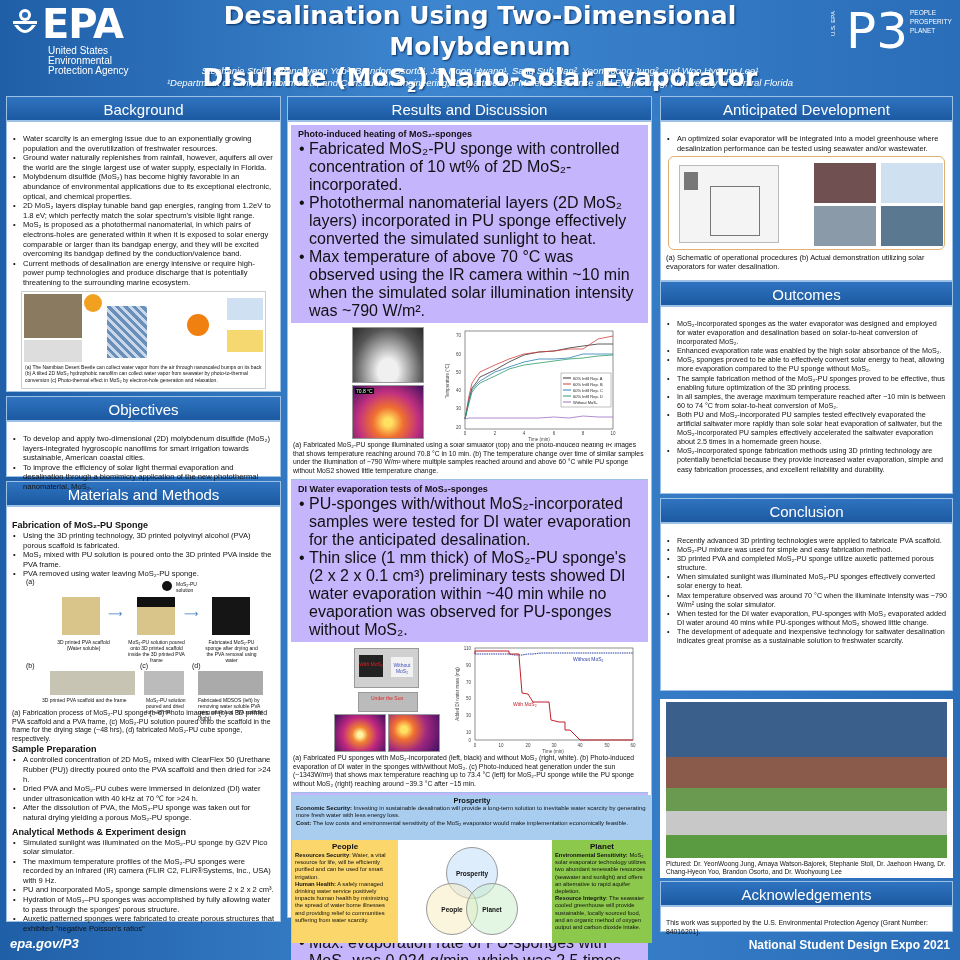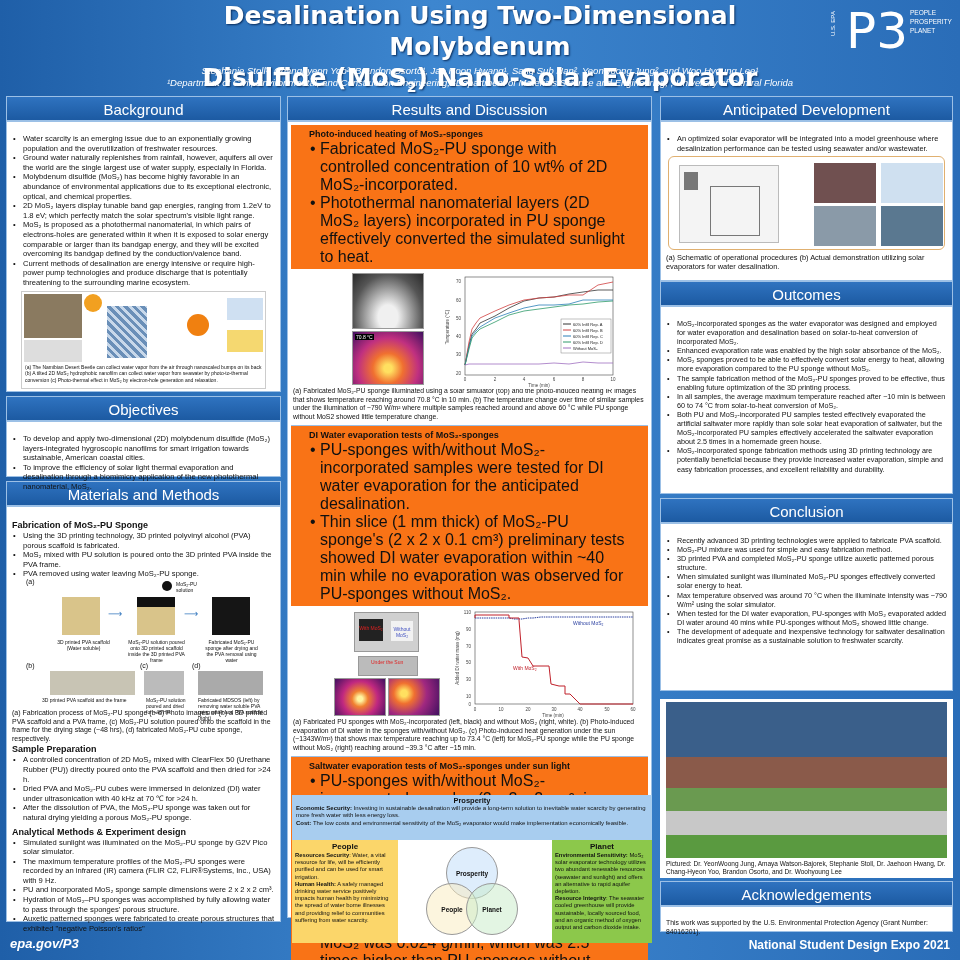--- a/index.html
+++ b/index.html
@@ -20,39 +20,55 @@
 .p3-words{position:absolute;left:78px;top:6px;font-size:6.5px;line-height:9px;}
 .col{position:absolute;top:96px;border-radius:29px;}
 .sec-head{background:linear-gradient(#2f73c0,#1c5aa2);color:#fff;text-align:center;font-size:15px;height:25px;line-height:25px;border:1px solid #9cc0e6;}
 .sec-body{background:#fff;border:1px solid #9cc0e6;padding:12px 5px;font-size:7.6px;line-height:9.6px;}
 ul{list-style:none;}
 li{position:relative;padding-left:11px;}
 li::before{content:"\2022";position:absolute;left:1px;top:0;}
 .subhead{font-weight:bold;font-size:9px;line-height:12px;}
 .fig{background:#eee;border:1px solid #ccc;margin:3px auto;position:relative;}
 .caption{font-size:6.8px;line-height:8.6px;}
-.bluebox{background:#f97316;padding:3px 18px;}
+.bluebox{background:#c4b5fd;padding:3px 7px;}
 .res-body{background:#fff;border:1px solid #9cc0e6;}
 .chartbox{position:absolute;background:#fff;}
 .photo{position:absolute;border:1px solid #999;}
 .footer-left{position:absolute;left:10px;top:936px;color:#fff;font-size:13px;font-style:italic;font-weight:bold;}
 .footer-right{position:absolute;right:10px;top:938px;color:#fff;font-size:12px;font-weight:bold;}
 .ppp{position:absolute;left:292px;top:795px;width:360px;height:148px;background:#fff;}
 .ppp-top{background:#a8cdef;padding:2px 4px;font-size:6px;line-height:7.6px;height:45px;}
 .ppp-top .h{text-align:center;font-weight:bold;font-size:7.5px;}
 .ppp-people{position:absolute;left:0;top:45px;width:106px;height:103px;background:#fbd66a;padding:2px 3px;font-size:5.8px;line-height:7.2px;}
 .ppp-planet{position:absolute;right:0;top:45px;width:100px;height:103px;background:#8cc84b;padding:2px 3px;font-size:5.8px;line-height:7.2px;}
 .ppp .h2{text-align:center;font-weight:bold;font-size:8px;line-height:10px;}
 .venn{position:absolute;left:120px;top:50px;width:120px;height:95px;}
 .circle{position:absolute;width:52px;height:52px;border-radius:50%;border:1px solid #999;font-size:6.5px;font-weight:bold;display:flex;align-items:center;justify-content:center;}
 </style>
 </head>
 <body>
 
 <div class="header">
+  <div class="epa-logo">
+    <div class="epa-mark">
+      <svg class="epa-flower" viewBox="0 0 30 34">
+        <circle cx="15" cy="8" r="6" fill="#fff"></circle>
+        <circle cx="15" cy="8" r="3" fill="#2a6db8"></circle>
+        <path d="M4 18 Q15 34 26 18 L22 18 Q15 28 8 18 Z" fill="#fff"></path>
+        <rect x="3" y="14" width="24" height="3" fill="#fff"></rect>
+      </svg>
+      <span class="epa-text">EPA</span>
+    </div>
+    <div class="epa-sub">
+      <div>United States</div>
+      <div>Environmental</div>
+      <div>Protection Agency</div>
+    </div>
+  </div>
   <div class="title">
     <div>Desalination Using Two-Dimensional Molybdenum</div>
     <div><span>Disulfide (MoS</span><sub>2</sub><span>) Nano-Solar Evaporator</span></div>
   </div>
   <div class="authors">
     <div>Stephanie Stoll¹, Changhyeon Yoo², Brandon Osorto¹, Jae Hoon Hwang¹, Sang Sub Han², Yeonwoong Jung², and Woo Hyoung Lee¹</div>
     <div>¹Department of Civil, Environmental, and Construction Engineering; ²Department of Materials Science and Engineering, ; University of Central Florida</div>
   </div>
   <div class="p3-logo">
     <span class="p3-usepa">U.S. EPA</span>
@@ -144,20 +160,21 @@
 
 <div class="col" style="left:287px;width:365px;">
   <div class="sec-head">Results and Discussion</div>
   <div class="res-body" style="height:797px;position:relative;">
 
     <div class="bluebox" style="margin:3px 3px 0 3px;">
       <div class="subhead">Photo-induced heating of MoS₂-sponges</div>
       <ul>
         <li>Fabricated MoS₂-PU sponge with controlled concentration of 10 wt% of 2D MoS₂-incorporated.</li>
         <li>Photothermal nanomaterial layers (2D MoS₂ layers) incorporated in PU sponge effectively converted the simulated sunlight to heat.</li>
+        <li>Max temperature of above 70 °C was observed using the IR camera within ~10 min when the simulated solar illumination intensity was ~790 W/m².</li>
       </ul>
     </div>
     <div style="position:relative;height:118px;">
       <div class="photo" style="left:64px;top:4px;width:72px;height:56px;background:radial-gradient(ellipse at 50% 80%,#f0f0f0 20%,#555 70%,#2a2a2a);"></div>
       <div class="photo" style="left:64px;top:62px;width:72px;height:54px;background:radial-gradient(circle at 50% 70%,#ffe060 8%,#f07030 30%,#c03080 60%,#401060);">
         <span style="position:absolute;left:2px;top:2px;font-size:5px;background:#000;color:#fff;padding:0 1px;">70.8 °C</span>
       </div>
       <svg class="chartbox" style="left:155px;top:2px;" width="175" height="118" viewBox="0 0 175 118">
         <rect x="22" y="6" width="148" height="98" fill="#fff" stroke="#444" stroke-width="0.6"></rect>
         <g font-size="4.5" fill="#444">

